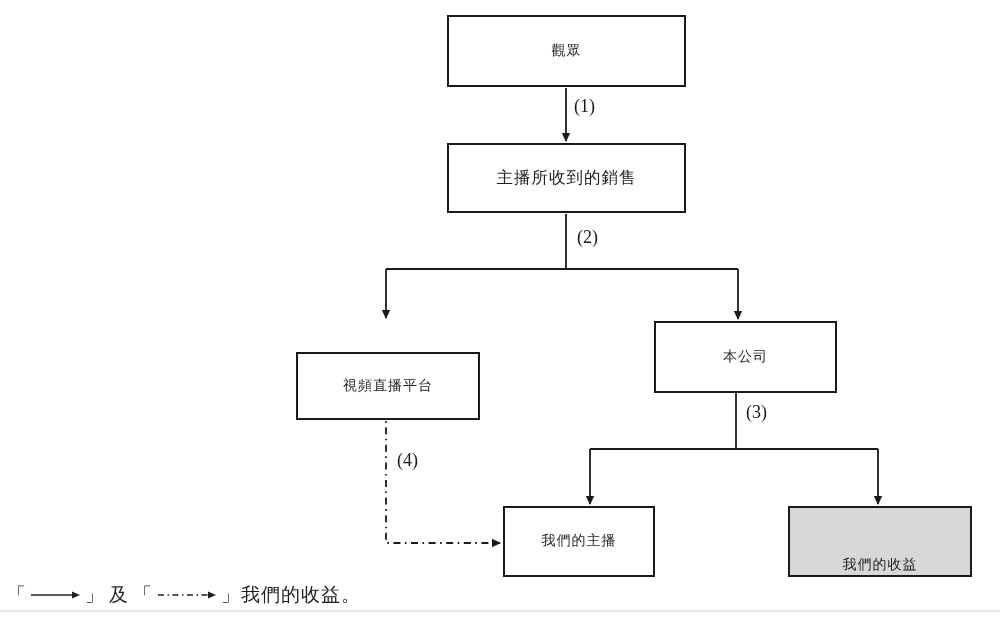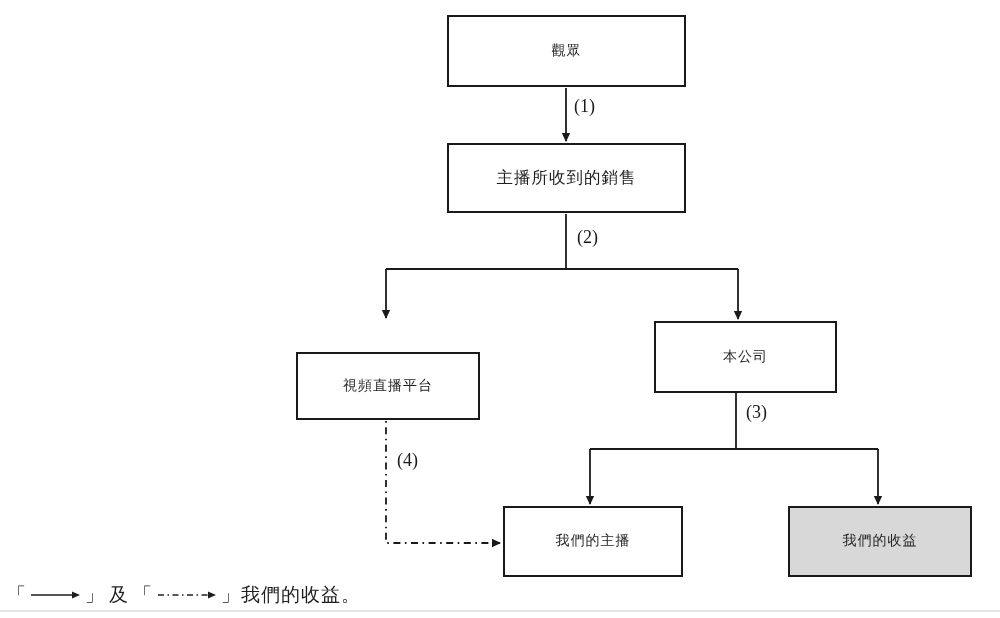--- a/index.html
+++ b/index.html
@@ -33,26 +33,27 @@
     flex-direction: column;
     align-items: center;
     justify-content: center;
     text-align: center;
     font-size: 14px;
     letter-spacing: 1px;
     line-height: 1.45;
   }
   .node.gray {
     background: #d8d8d8;
+    justify-content: flex-end;
   }
   .node-audience      { left: 447px; top: 15px;  width: 239px; height: 72px; }
   .node-gross         { left: 447px; top: 143px; width: 239px; height: 70px; font-size: 16.5px; }
   .node-platform      { left: 296px; top: 320px; width: 184px; height: 68px; margin-top: 32px; }
   .node-company       { left: 654px; top: 321px; width: 183px; height: 72px; }
-  .node-streamers     { left: 503px; top: 506px; width: 180px; height: 71px; }
+  .node-streamers     { left: 503px; top: 506px; width: 152px; height: 71px; }
   .node-revenue       { left: 788px; top: 506px; width: 184px; height: 71px; }
   .flow-label {
     position: absolute;
     font-size: 18px;
     color: #1a1a1a;
     white-space: nowrap;
   }
   .flow-label-1 { left: 574px; top: 96px;  }
   .flow-label-2 { left: 577px; top: 227px; }
   .flow-label-3 { left: 746px; top: 402px; }

